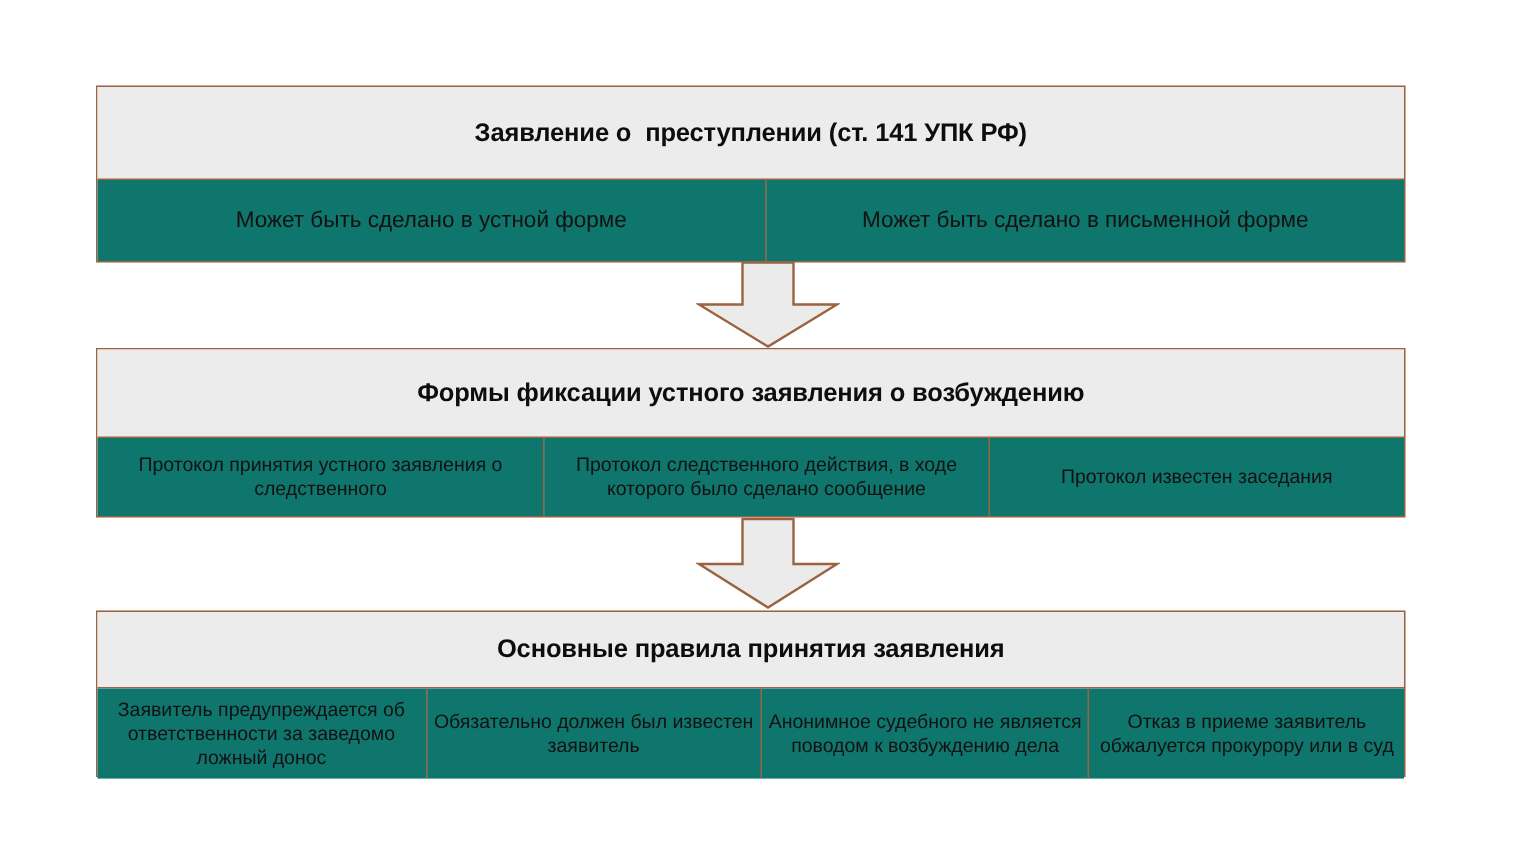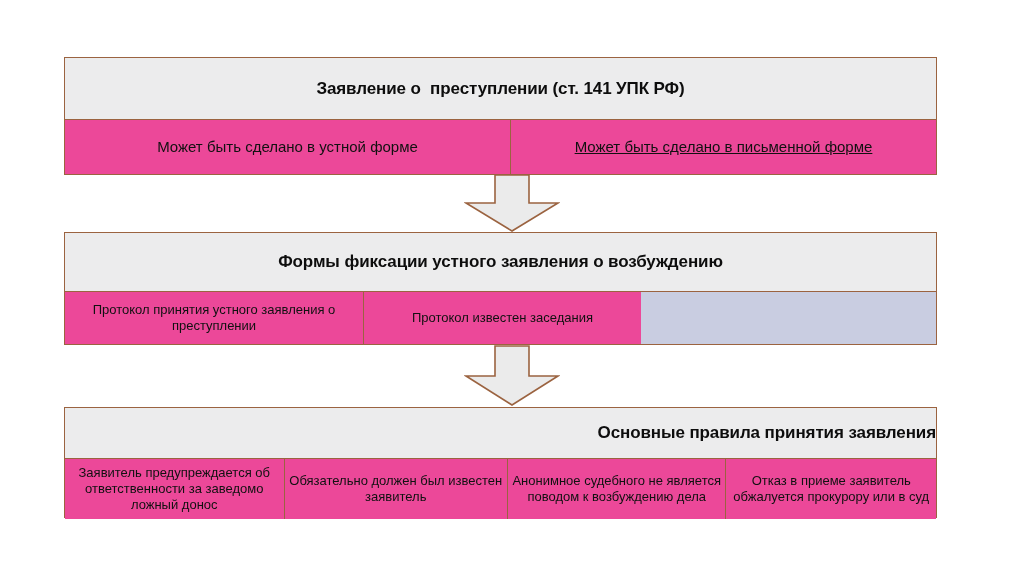--- a/index.html
+++ b/index.html
@@ -47,21 +47,21 @@
     display: flex;
     width: 100%;
     background: #c9cde1;
   }
   .cell {
     box-sizing: border-box;
     display: flex;
     align-items: center;
     justify-content: center;
     text-align: center;
-    background: #ec4899;
+    background: #0f766e;
     border-right: 1.5px solid #9b6340;
     color: #111111;
     padding: 2px 4px;
     line-height: 1.25;
   }
   .cell:last-child { border-right: none; }
   .cell span { display: block; width: 100%; }
 
   
   .row-a .cell { font-size: 15px; }
@@ -80,54 +80,57 @@
 <div id="canvas">
 
   <div class="block" style="left:64px; top:57px; width:873px; height:118px;">
     <div class="block-header" style="height:62px;">
       <div class="htext">Заявление о  преступлении (ст. 141 УПК РФ)</div>
     </div>
     <div class="block-row row-a" style="height:54px;">
       <div class="cell" style="width:447px;">
         <span>Может быть сделано в устной форме</span>
       </div>
-      <div class="cell" style="width:426px;text-decoration:underline;">
+      <div class="cell" style="width:426px;">
         <span>Может быть сделано в письменной форме</span>
       </div>
     </div>
   </div>
 
   <div class="arrow" style="left:464px; top:174px; width:96px; height:59px;">
     <svg width="96" height="59" viewBox="0 0 96 59" xmlns="http://www.w3.org/2000/svg">
       <polygon points="31,1 65,1 65,29 94,29 48,57 2,29 31,29" fill="#ebebeb" stroke="#9b6340" stroke-width="1.6" stroke-linejoin="miter"></polygon>
     </svg>
   </div>
 
   <div class="block" style="left:64px; top:232px; width:873px; height:113px;">
     <div class="block-header" style="height:59px;">
       <div class="htext">Формы фиксации устного заявления о возбуждению</div>
     </div>
     <div class="block-row row-b" style="height:52px;">
       <div class="cell" style="width:299px;">
-        <span>Протокол принятия устного заявления о преступлении</span>
+        <span>Протокол принятия устного заявления о следственного</span>
+      </div>
+      <div class="cell" style="width:297px;">
+        <span>Протокол следственного действия, в ходе которого было сделано сообщение</span>
       </div>
       <div class="cell" style="width:277px;">
         <span>Протокол известен заседания</span>
       </div>
     </div>
   </div>
 
   <div class="arrow" style="left:464px; top:345px; width:96px; height:62px;">
     <svg width="96" height="62" viewBox="0 0 96 62" xmlns="http://www.w3.org/2000/svg">
       <polygon points="31,1 65,1 65,31 94,31 48,60 2,31 31,31" fill="#ebebeb" stroke="#9b6340" stroke-width="1.6" stroke-linejoin="miter"></polygon>
     </svg>
   </div>
 
   <div class="block" style="left:64px; top:407px; width:873px; height:111px;">
-    <div class="block-header" style="height:51px;justify-content:flex-end;">
+    <div class="block-header" style="height:51px;">
       <div class="htext">Основные правила принятия заявления</div>
     </div>
     <div class="block-row row-c" style="height:60px;">
       <div class="cell" style="width:220px;">
         <span>Заявитель предупреждается об ответственности за заведомо ложный донос</span>
       </div>
       <div class="cell" style="width:224px;">
         <span>Обязательно должен был известен заявитель</span>
       </div>
       <div class="cell" style="width:219px;">

